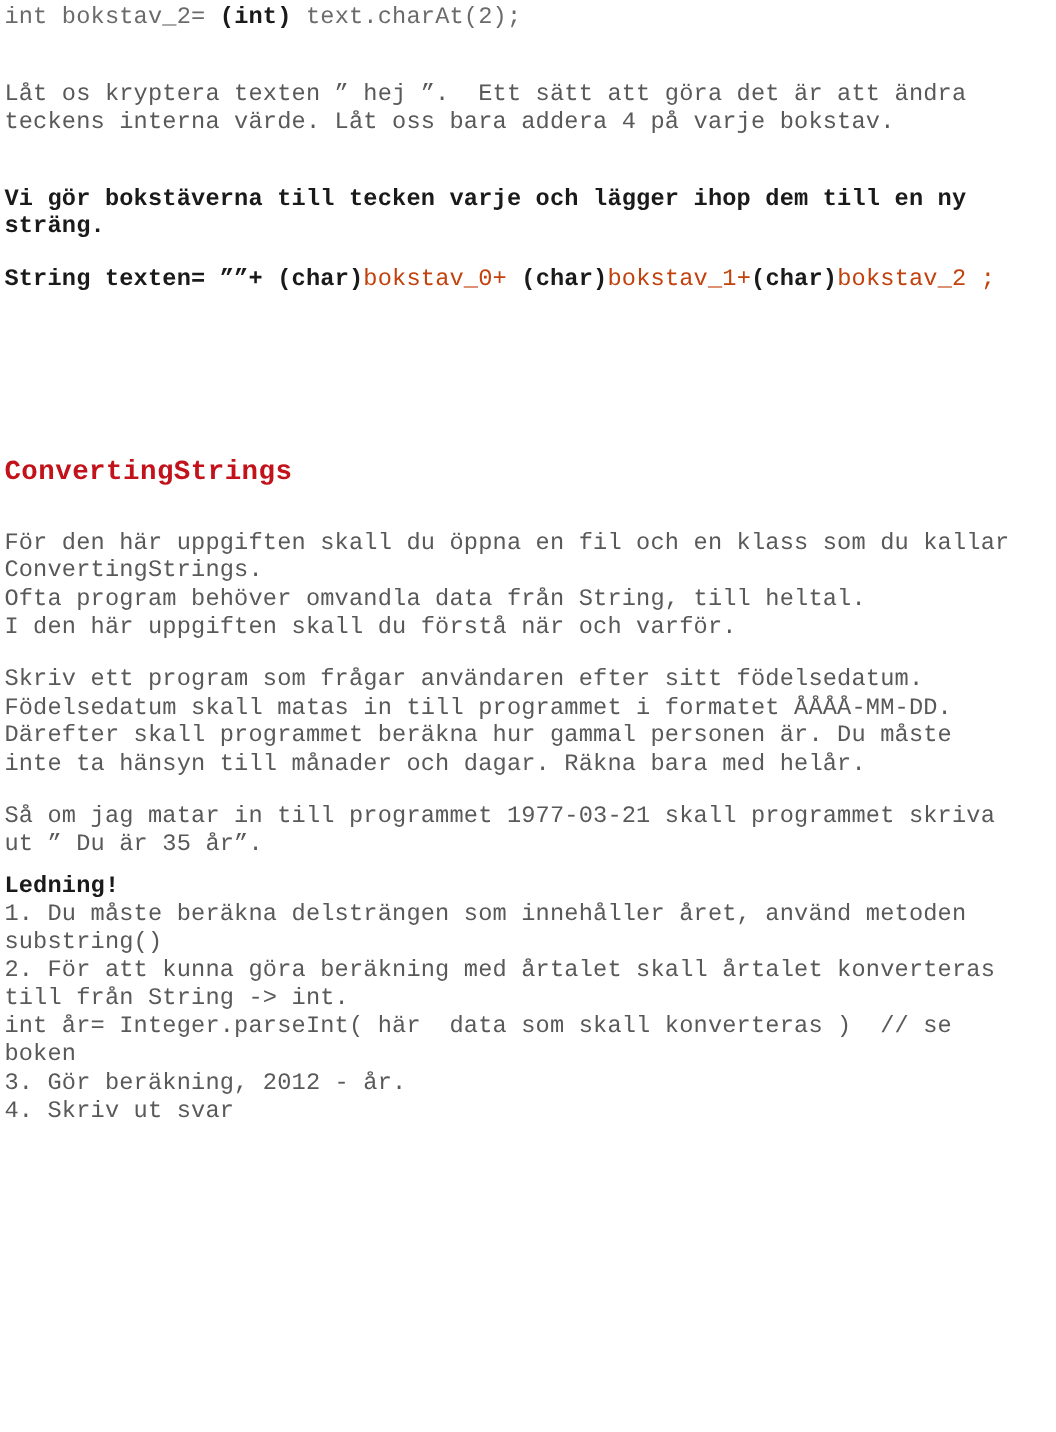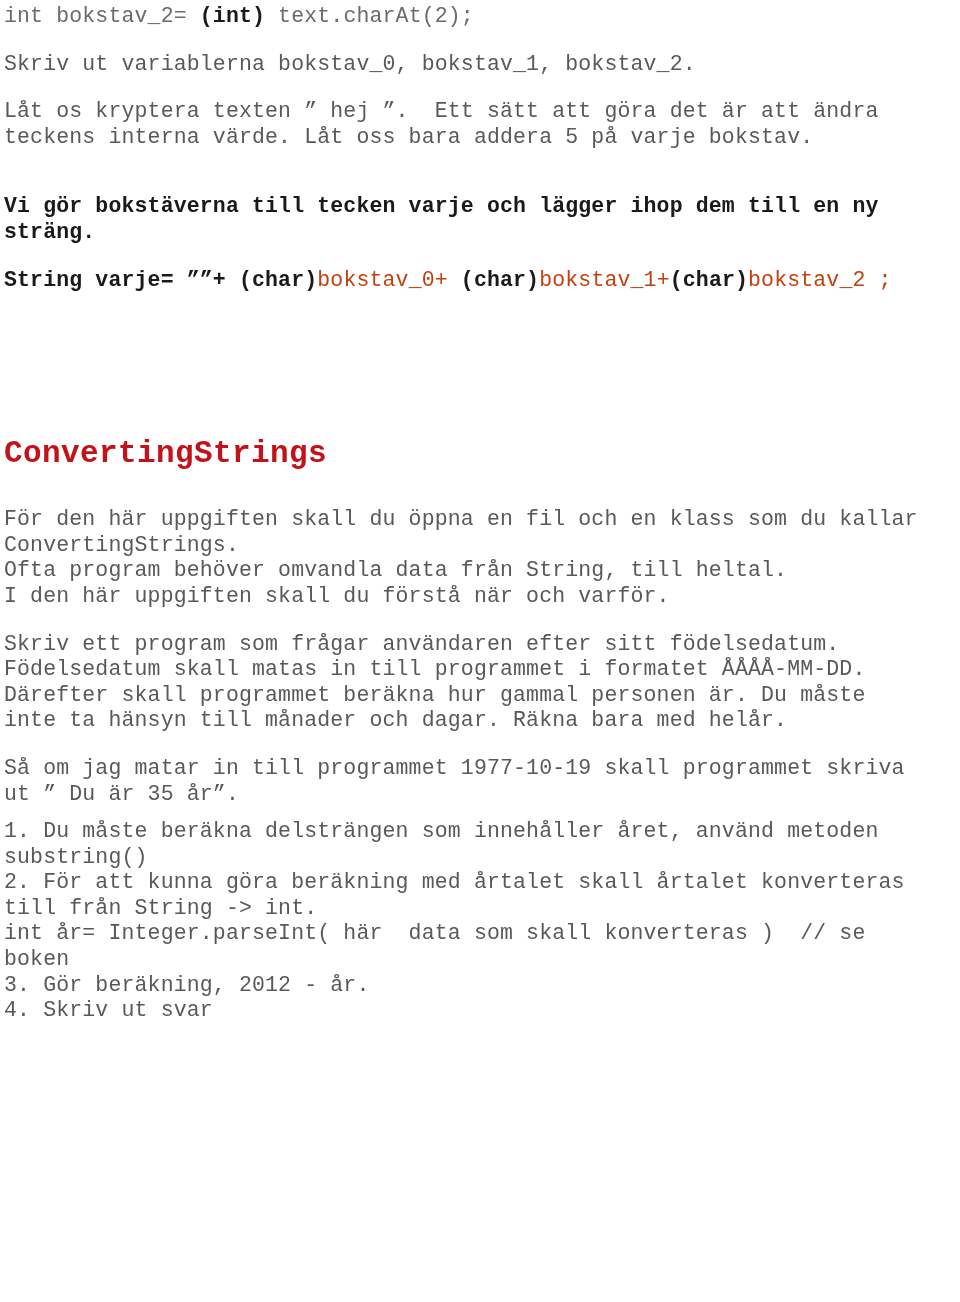--- a/index.html
+++ b/index.html
@@ -34,56 +34,55 @@
   }
   .block.dark {
     color: #1a1a1a;
     font-weight: bold;
   }
   .gap-sm { height: 12px; }
   .gap-md { height: 22px; }
   .gap-lg { height: 38px; }
   .gap-xl { height: 52px; }
   .heading {
-    font-size: 31px;
+    font-size: 25px;
     line-height: 30px;
     font-weight: bold;
     color: #C2131B;
     letter-spacing: 0.4px;
   }
   .b { font-weight: bold; color: #1a1a1a; }
   .lt { font-weight: normal; color: #c2410c; }
 </style>
 </head>
 <body>
 
 <div class="page">
 
   <div class="block code"><span>int bokstav_2= </span><span class="b">(int)</span><span> text.charAt(2);</span></div>
 
   <div class="gap-md"></div>
 
-  <div class="block">Skriv ut variablerna bokstav_0, bokstav_1, bokstav_2.</div>
 
   <div class="gap-md"></div>
 
   <div class="block">Låt os kryptera texten ” hej ”.  Ett sätt att göra det är att ändra
-teckens interna värde. Låt oss bara addera 5 på varje bokstav.</div>
+teckens interna värde. Låt oss bara addera 4 på varje bokstav.</div>
 
   <div class="gap-md"></div>
 
 
   <div class="gap-md"></div>
 
   <div class="block dark">Vi gör bokstäverna till tecken varje och lägger ihop dem till en ny
 sträng.</div>
 
   <div class="gap-md"></div>
 
-  <div class="block"><span class="b">String varje= ””+ </span><span class="b">(char)</span><span class="lt">bokstav_0+ </span><span class="b">(char)</span><span class="lt">bokstav_1+</span><span class="b">(char)</span><span class="lt">bokstav_2 ;</span></div>
+  <div class="block"><span class="b">String texten= ””+ </span><span class="b">(char)</span><span class="lt">bokstav_0+ </span><span class="b">(char)</span><span class="lt">bokstav_1+</span><span class="b">(char)</span><span class="lt">bokstav_2 ;</span></div>
 
   <div class="gap-sm"></div>
 
 
   <div class="gap-md"></div>
 
 
   <div class="gap-md"></div>
 
 
@@ -101,25 +100,26 @@
 
   <div class="gap-md"></div>
 
   <div class="block">Skriv ett program som frågar användaren efter sitt födelsedatum.
 Födelsedatum skall matas in till programmet i formatet ÅÅÅÅ-MM-DD.
 Därefter skall programmet beräkna hur gammal personen är. Du måste
 inte ta hänsyn till månader och dagar. Räkna bara med helår.</div>
 
   <div class="gap-md"></div>
 
-  <div class="block">Så om jag matar in till programmet 1977-10-19 skall programmet skriva
+  <div class="block">Så om jag matar in till programmet 1977-03-21 skall programmet skriva
 ut ” Du är 35 år”.</div>
 
   <div class="gap-sm"></div>
 
+  <div class="block dark">Ledning!</div>
 
   <div class="block">1. Du måste beräkna delsträngen som innehåller året, använd metoden
 substring()
 2. För att kunna göra beräkning med årtalet skall årtalet konverteras
 till från String -&gt; int.
 int år= Integer.parseInt( här  data som skall konverteras )  // se
 boken
 3. Gör beräkning, 2012 - år.
 4. Skriv ut svar</div>
 

